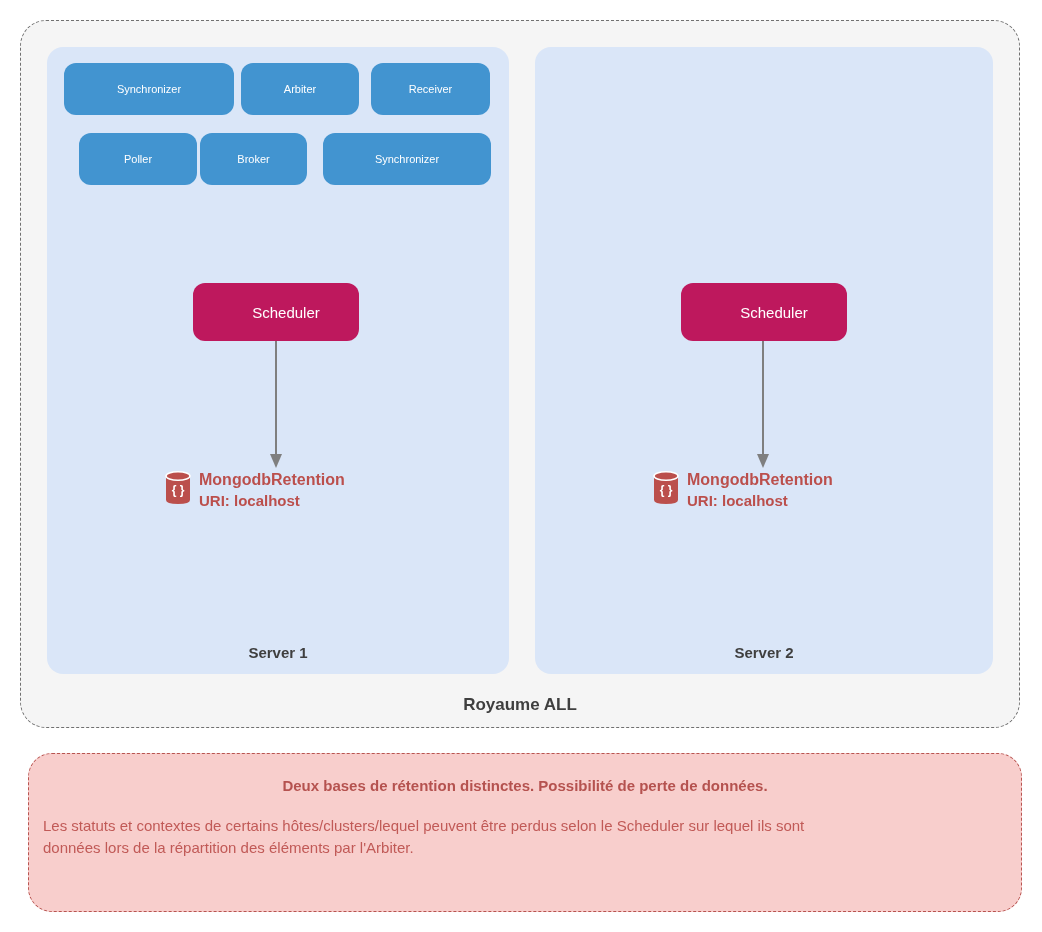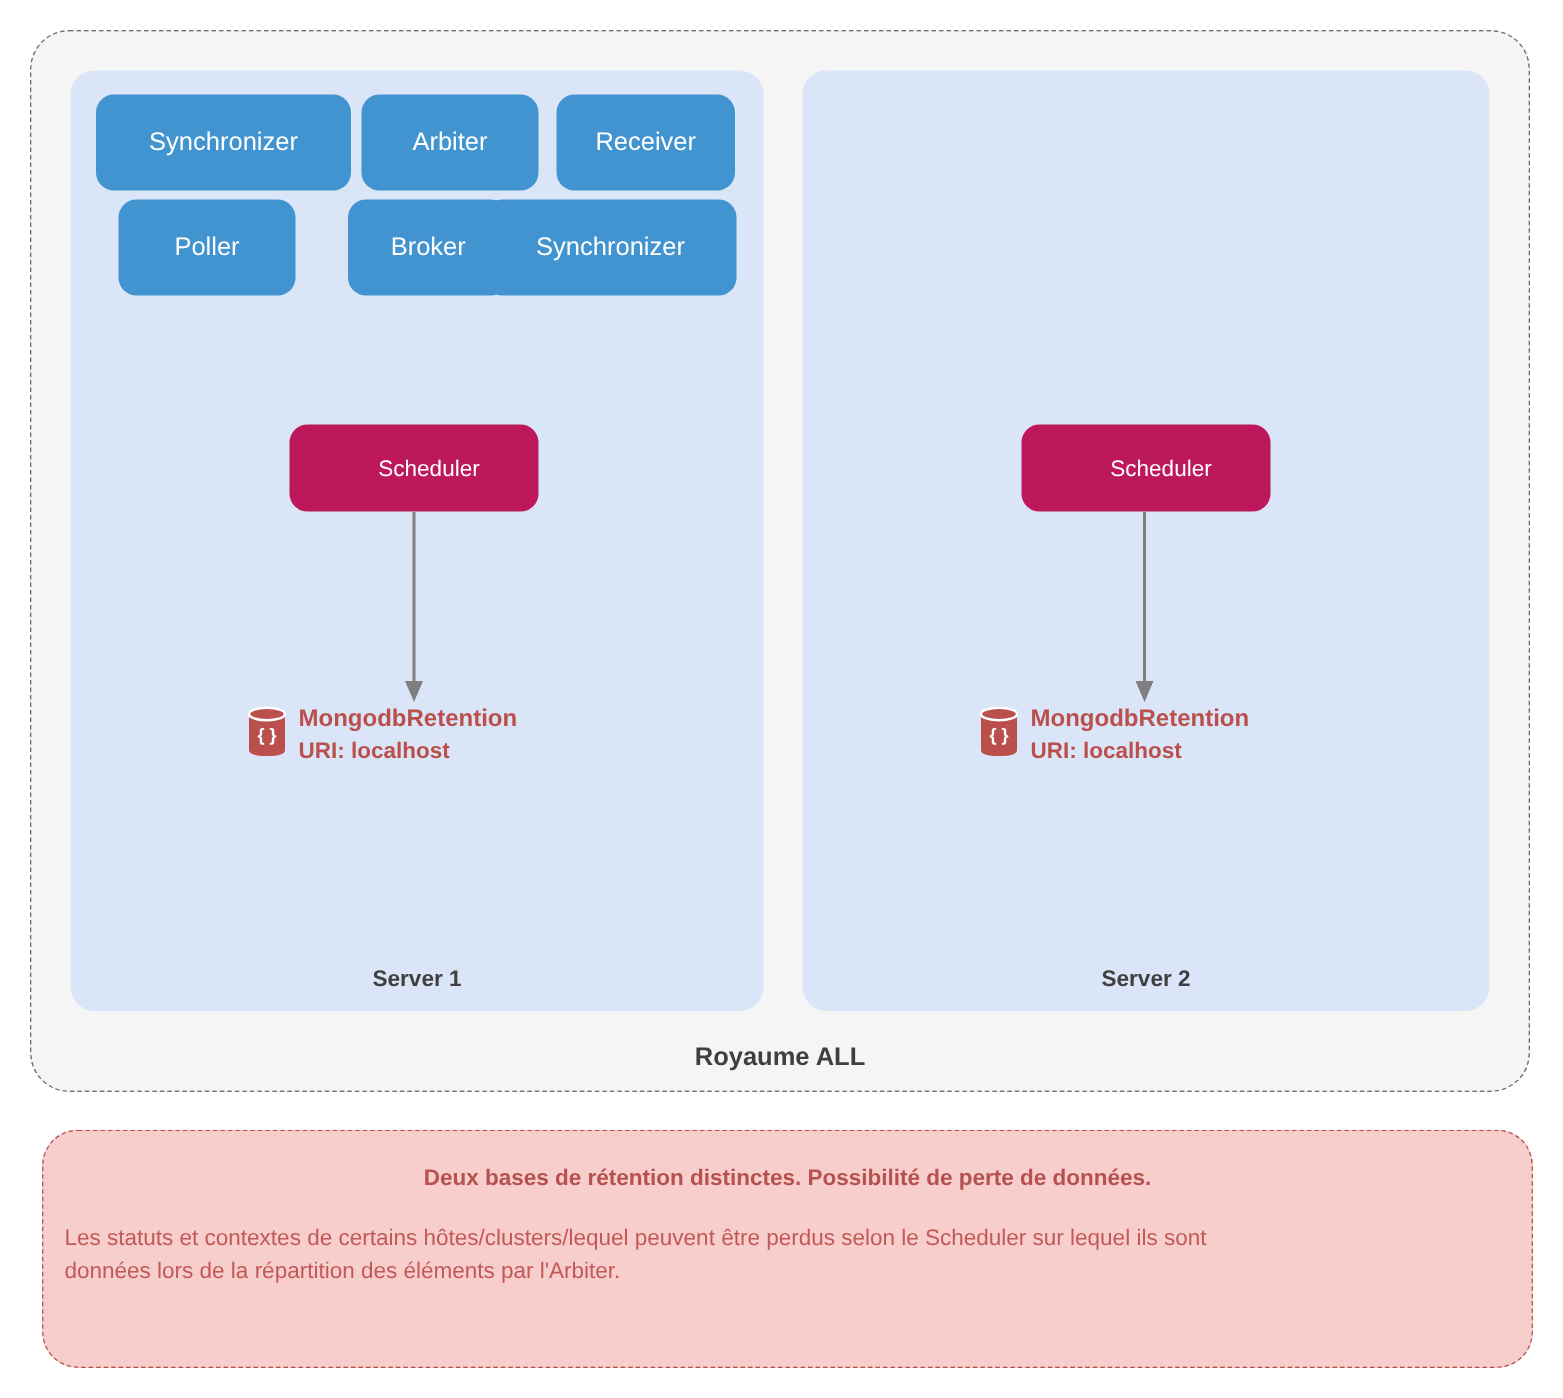--- a/index.html
+++ b/index.html
@@ -36,32 +36,32 @@
   .server-panel.s2 { left: 514px; width: 458px; }
 
   .server-label {
     position: absolute; bottom: 13px; left: 0;
     width: 100%; text-align: center;
     font-size: 15px; font-weight: bold; color: #3f3f3f;
   }
 
   
   .component {
-    position: absolute; height: 64px;
+    position: absolute; height: 52px;
     background: #4294d0;
     border-radius: 12px;
-    color: #ffffff; font-size: 17px;
+    color: #ffffff; font-size: 11px;
     display: flex; align-items: center; justify-content: center;
     text-align: center;
   }
   .c-synchronizer { left: 17px;  top: 16px; width: 170px; }
   .c-arbiter      { left: 194px; top: 16px; width: 118px; }
   .c-receiver     { left: 324px; top: 16px; width: 119px; }
   .c-poller       { left: 17px;  top: 86px; width: 118px; margin-left: 15px; }
-  .c-broker       { left: 153px; top: 86px; width: 107px; margin-left: 32px; }
+  .c-broker       { left: 153px; top: 86px; width: 107px; }
   .c-reactionner  { left: 276px; top: 86px; width: 168px; }
 
   
   .scheduler {
     position: absolute; left: 146px; top: 236px;
     width: 166px; height: 58px;
     background: #be185d;
     border-radius: 12px;
     color: #ffffff; font-size: 15px;
     display: flex; align-items: center; justify-content: center; padding-left: 20px;

